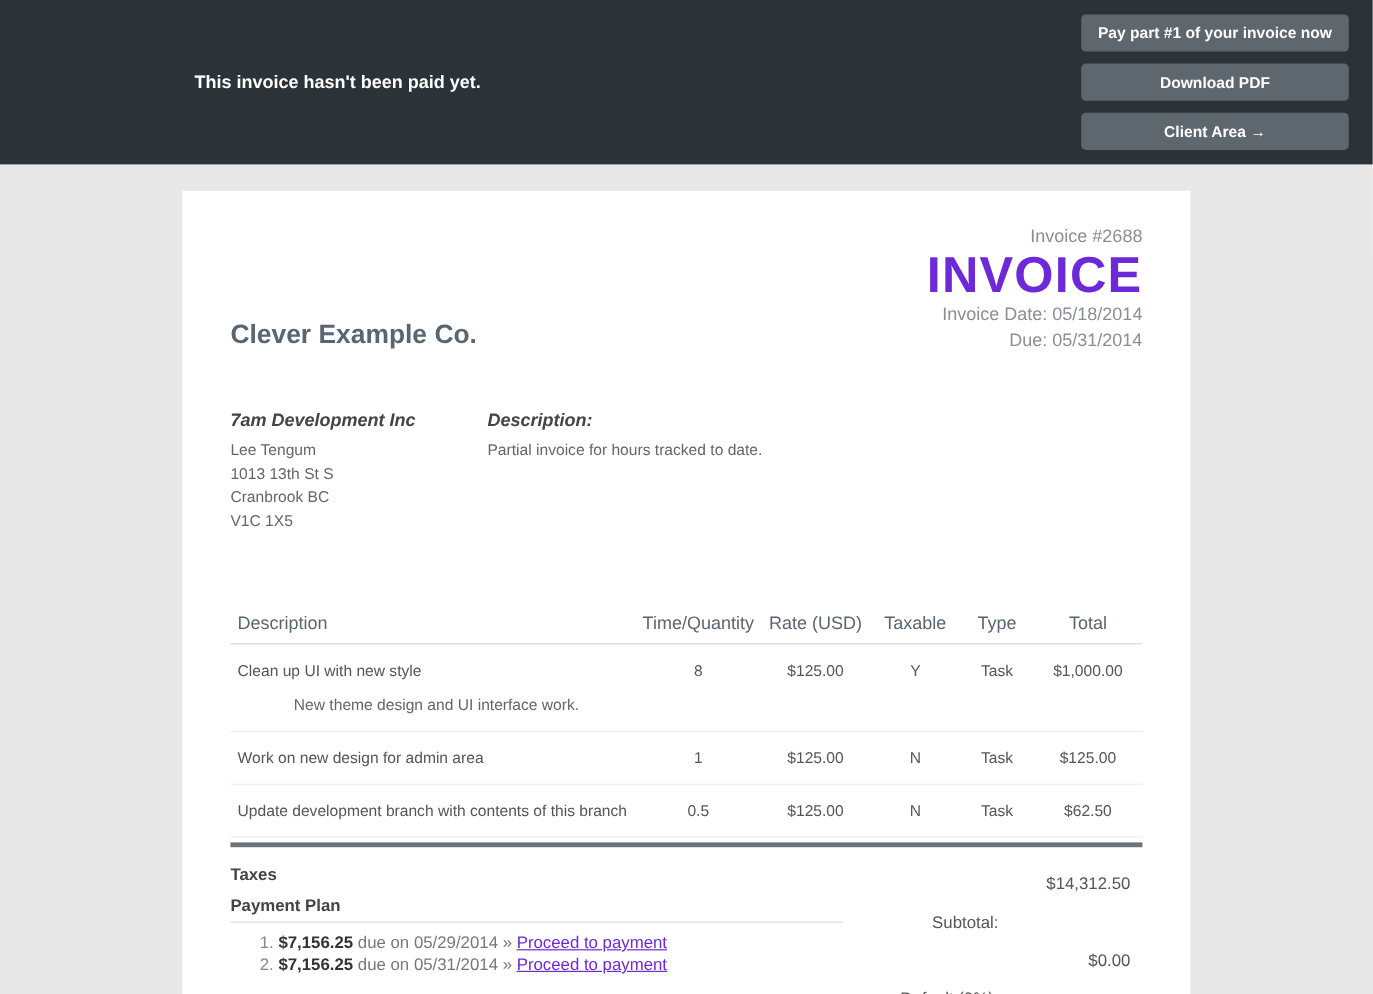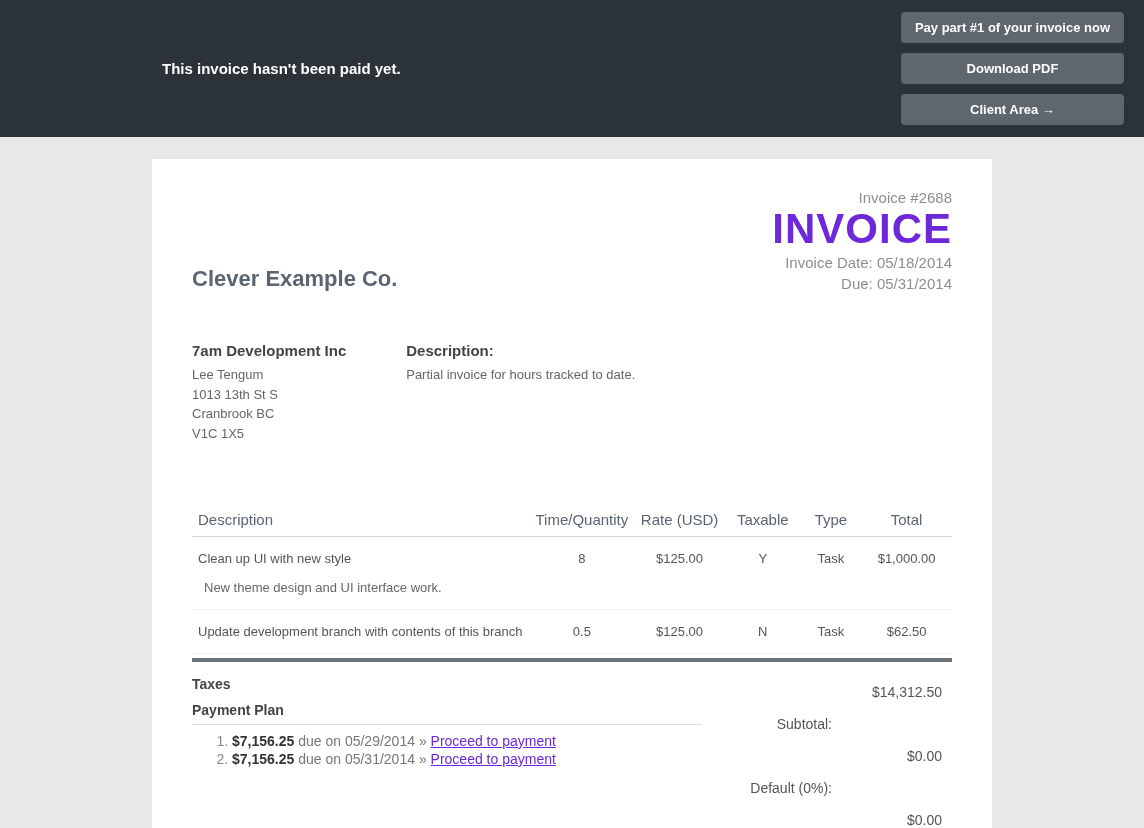--- a/index.html
+++ b/index.html
@@ -85,20 +85,21 @@
     .info-row {
       display: flex;
       margin-top: 50px;
       gap: 60px;
     }
     .info-block h4 {
       font-size: 15px;
       font-weight: 700;
       color: #444;
       margin-bottom: 6px;
+      font-style: italic;
     }
     .info-block .line {
       color: #666;
       font-size: 13px;
       line-height: 1.5;
     }
     .items-table {
       width: 100%;
       margin-top: 60px;
       border-collapse: collapse;
@@ -117,20 +118,21 @@
       font-size: 13px;
       color: #555;
       border-bottom: 1px solid #eee;
       vertical-align: top;
     }
     .item-note {
       display: block;
       margin-top: 14px;
       padding-left: 6px;
       color: #666;
+      text-align: center;
     }
     .thick-divider {
       border-top: 4px solid #6b737a;
       margin-top: 4px;
     }
     .footer-row {
       display: flex;
       margin-top: 14px;
     }
     .footer-left {
@@ -249,20 +251,28 @@
           <span>Clean up UI with new style</span>
           <span class="item-note">New theme design and UI interface work.</span>
         </td>
         <td class="center">8</td>
         <td class="center">$125.00</td>
         <td class="center">Y</td>
         <td class="center">Task</td>
         <td class="center">$1,000.00</td>
       </tr>
       <tr>
+        <td>Work on new design for admin area</td>
+        <td class="center">1</td>
+        <td class="center">$125.00</td>
+        <td class="center">N</td>
+        <td class="center">Task</td>
+        <td class="center">$125.00</td>
+      </tr>
+      <tr>
         <td>Update development branch with contents of this branch</td>
         <td class="center">0.5</td>
         <td class="center">$125.00</td>
         <td class="center">N</td>
         <td class="center">Task</td>
         <td class="center">$62.50</td>
       </tr>
     </tbody>
   </table>
 

